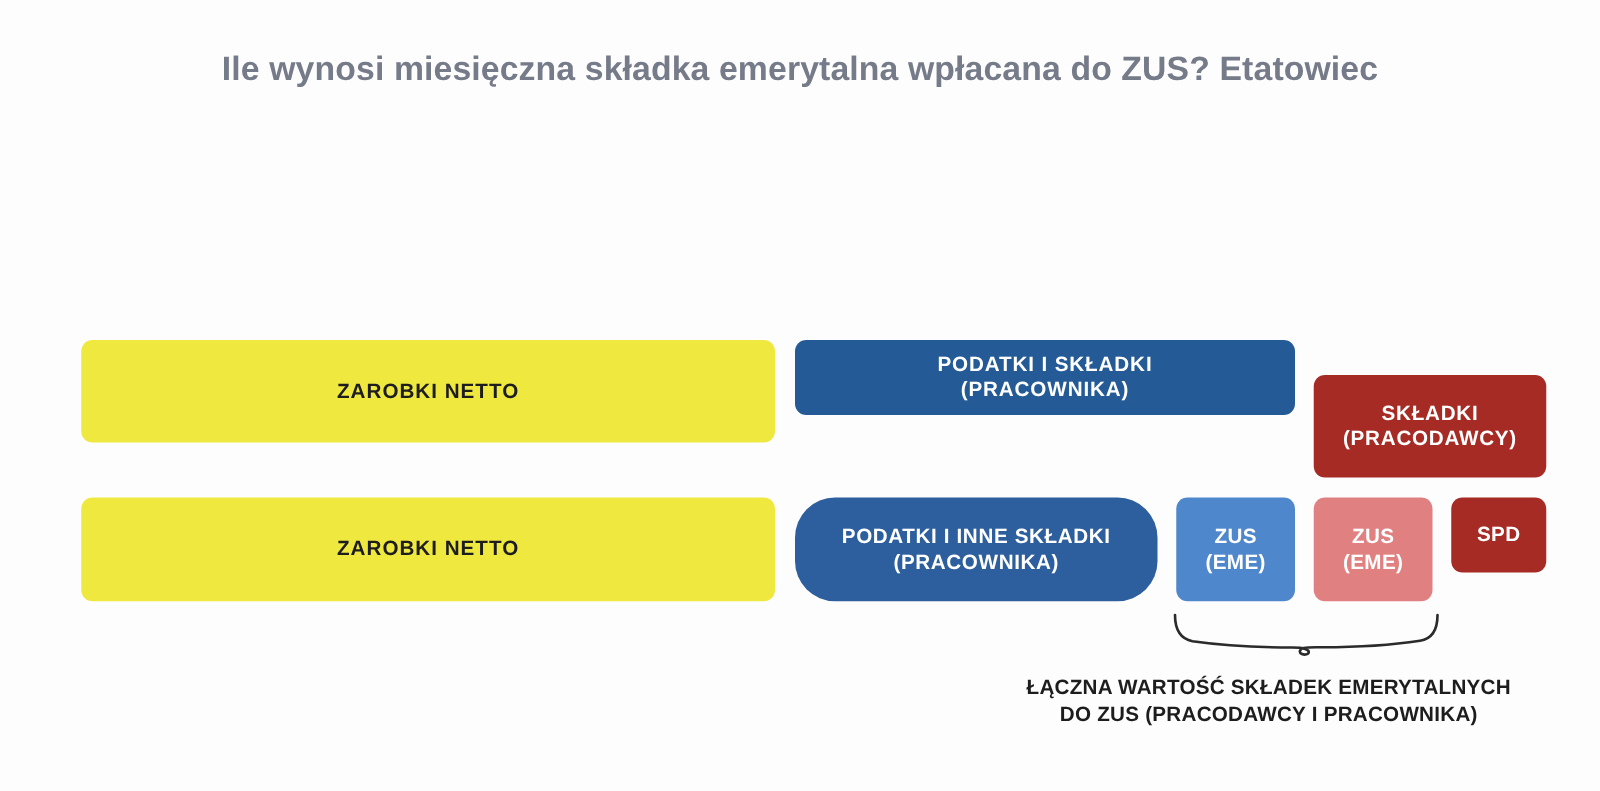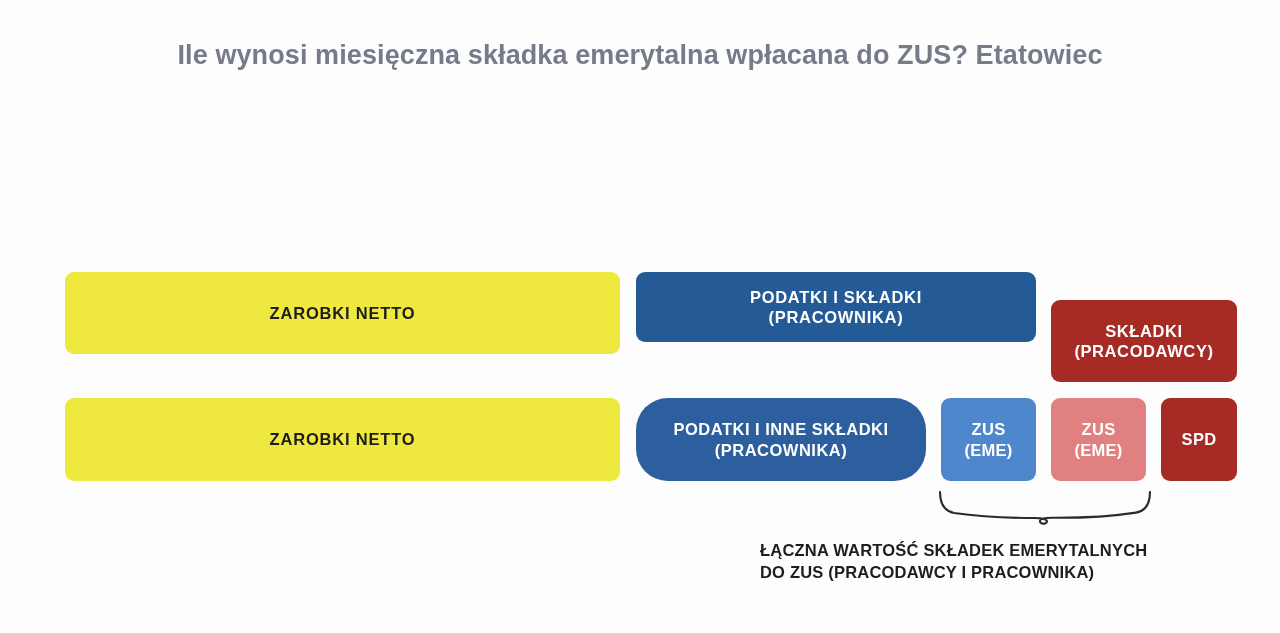--- a/index.html
+++ b/index.html
@@ -67,21 +67,21 @@
     height: 82px;
     background: #efe93f;
     color: #1d1d1d;
     font-size: 16.5px;
     letter-spacing: 0.8px;
   }
   #bar-podatki-skladki {
     left: 636px;
     top: 272px;
     width: 400px;
-    height: 70px;
+    height: 60px;
     background: #245a96;
     color: #ffffff;
     font-size: 16.5px;
     letter-spacing: 0.7px;
   }
   #bar-skladki-pracodawcy {
     left: 1051px;
     top: 272px;
     width: 186px;
     height: 82px;
@@ -131,40 +131,41 @@
     height: 83px;
     background: #e08080;
     color: #ffffff;
     font-size: 16.5px;
     letter-spacing: 0.3px;
   }
   #bar-spd {
     left: 1161px;
     top: 398px;
     width: 76px;
-    height: 83px;
+    height: 60px;
     background: #a62b24;
     color: #ffffff;
     font-size: 16.5px;
     letter-spacing: 0.3px;
   }
 
   #brace {
     position: absolute;
     left: 930px;
     top: 486px;
     width: 232px;
     height: 40px;
   }
 
   .caption {
     position: absolute;
     left: 760px;
     top: 540px;
     width: 510px;
+    text-align: center;
     font-size: 16.5px;
     font-weight: bold;
     color: #1d1d1d;
     line-height: 1.32;
     letter-spacing: 0.2px;
     white-space: pre-line;
   }
 </style>
 </head>
 <body>

